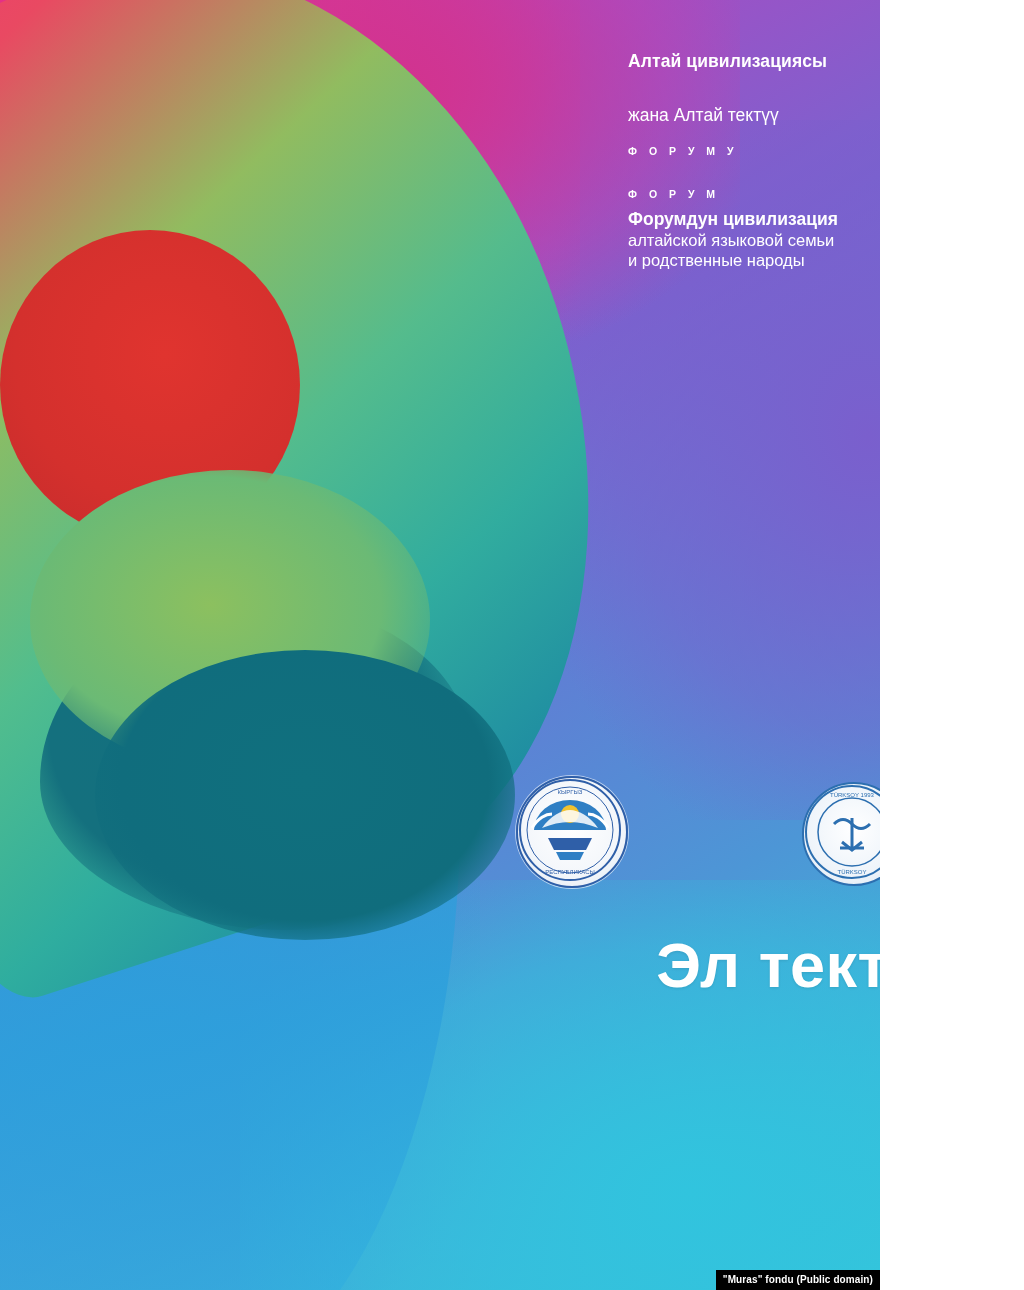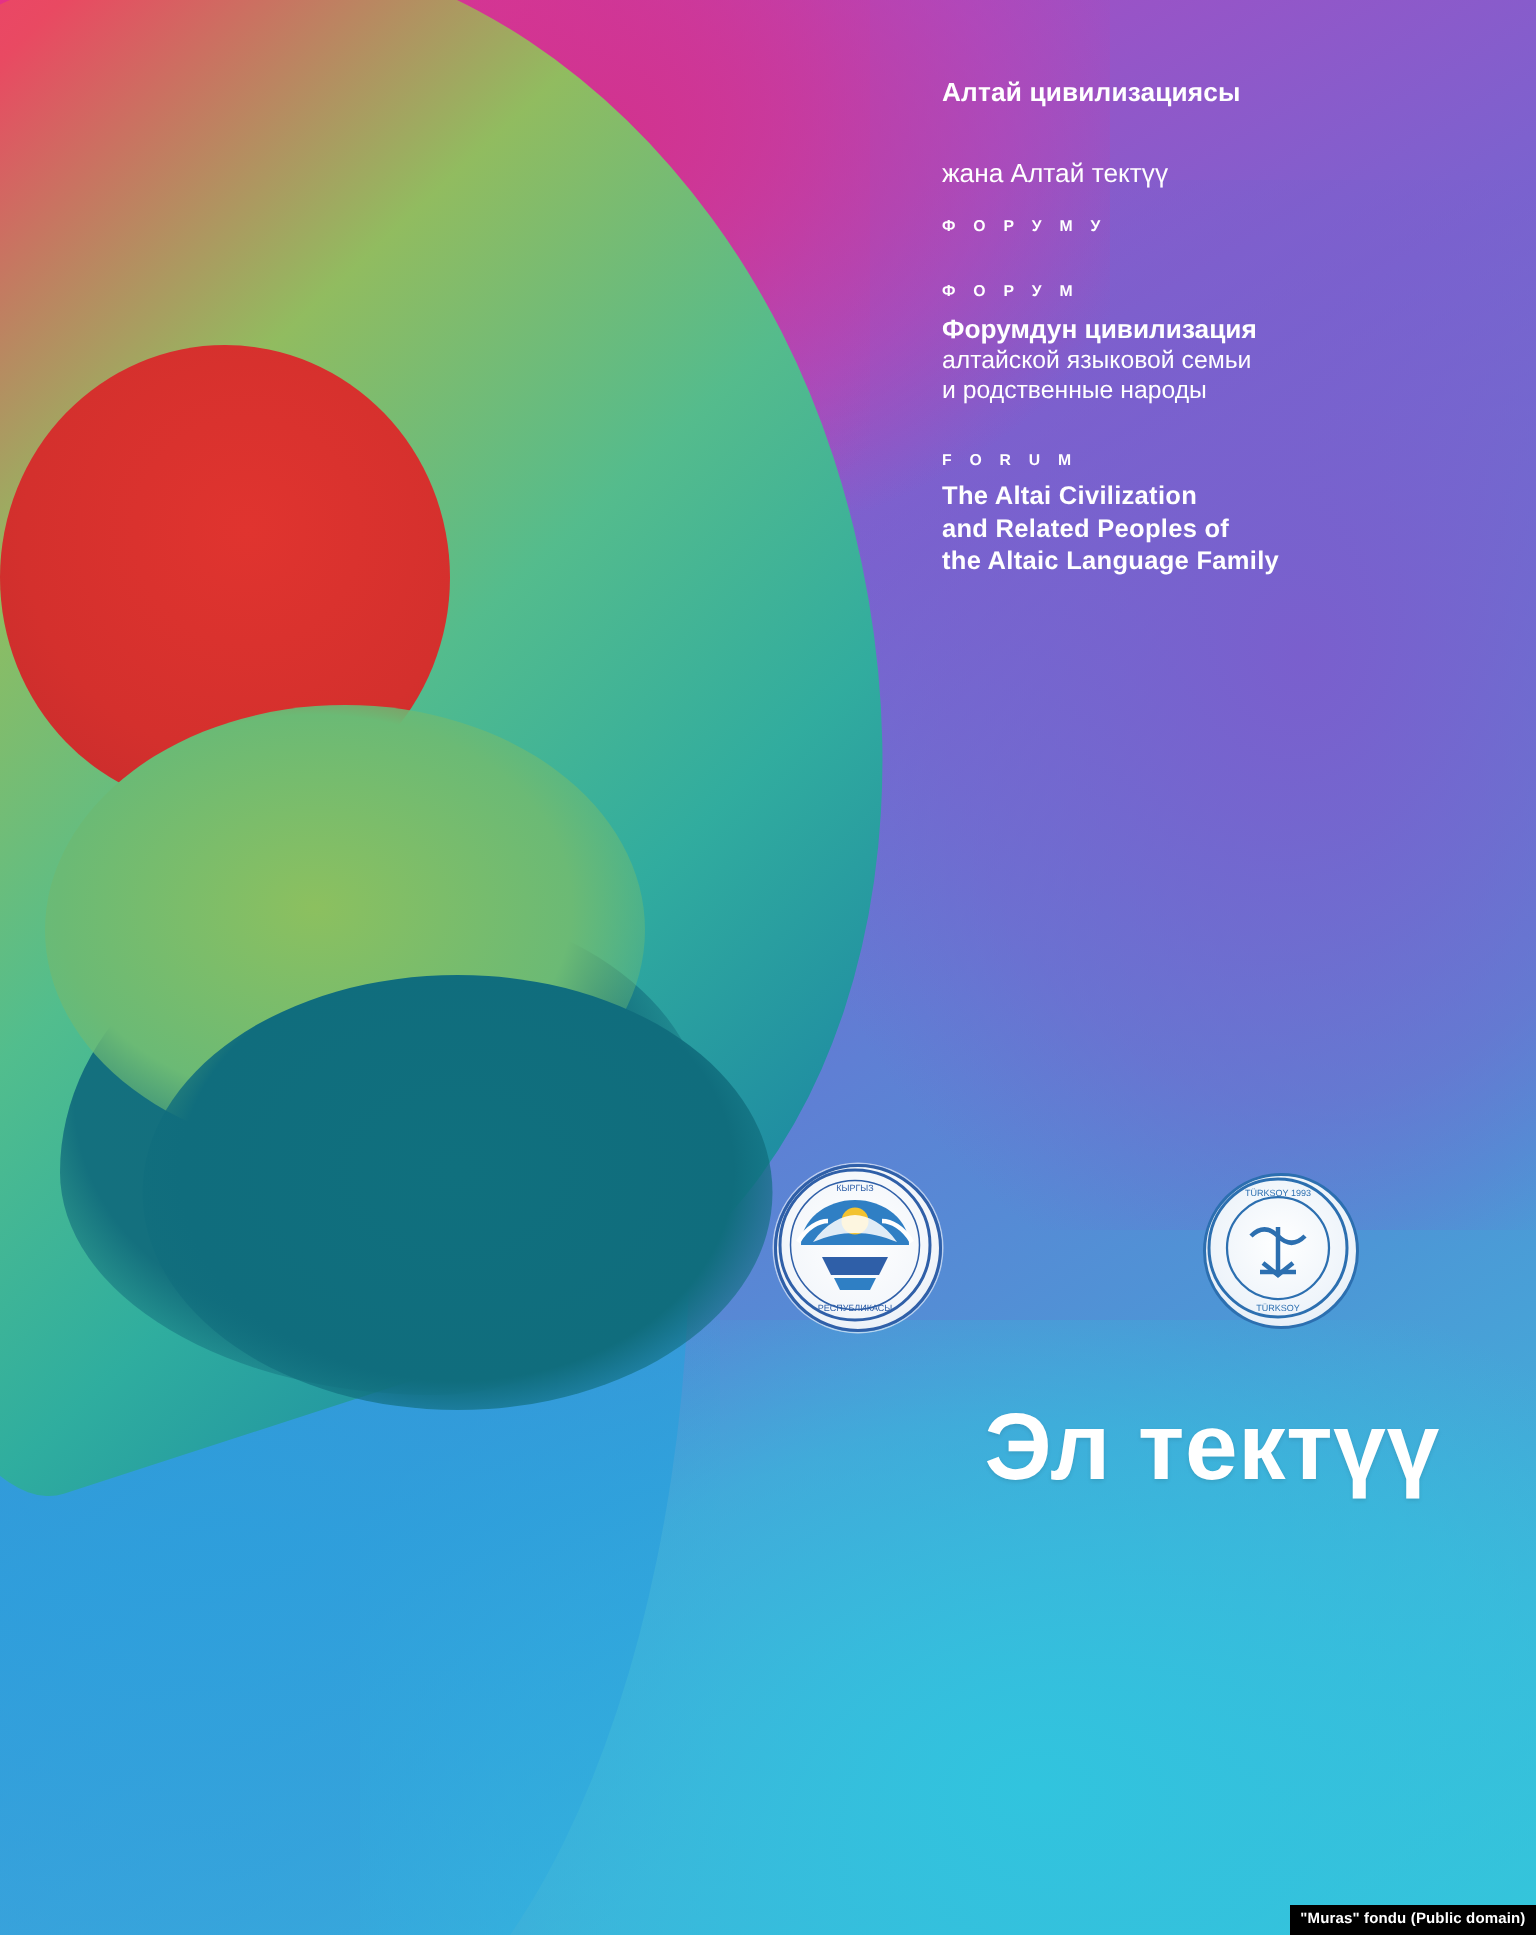--- a/index.html
+++ b/index.html
@@ -5,21 +5,21 @@
   html, body {
     margin: 0;
     padding: 0;
     background: #ffffff;
   }
   body {
     font-family: "Liberation Sans", sans-serif;
   }
   #poster {
     position: relative;
-    width: 1024px;
+    width: 880px;
     height: 1290px;
     overflow: hidden;
     background: linear-gradient(150deg, #c93bb0 0%, #a34ec4 18%, #7a63cf 38%, #5f7fd4 55%, #4d96d6 72%, #3fb4d9 88%, #37c7d8 100%);
     text-decoration: underline;
   }
   
   .wash {
     position: absolute;
     pointer-events: none;
   }
@@ -228,26 +228,20 @@
       <div class="label-sp">Ф О Р У М У</div>
     </div>
 
     <div class="blk">
       <div class="label-sp-top">Ф О Р У М</div>
       <div class="t-ru-main">Форумдун цивилизация</div>
       <div class="t-ru-sub">алтайской языковой семьи</div>
       <div class="t-ru-sub">и родственные народы</div>
     </div>
 
-    <div class="blk">
-      <div class="label-sp-top">F O R U M</div>
-      <div class="t-en">The Altai Civilization</div>
-      <div class="t-en">and Related Peoples of</div>
-      <div class="t-en">the Altaic Language Family</div>
-    </div>
   </div>
 
   <div class="emblem emblem-kg">
     <svg width="104" height="104" viewBox="0 0 104 104" aria-hidden="true">
       <circle cx="52" cy="52" r="50" fill="none" stroke="#2f5fa8" stroke-width="2"></circle>
       <circle cx="52" cy="52" r="43" fill="none" stroke="#2f5fa8" stroke-width="1"></circle>
       <path d="M16 52a36 30 0 0 1 72 0z" fill="#2f7fc4"></path>
       <circle cx="52" cy="36" r="9" fill="#f2c230"></circle>
       <path d="M24 50c8-12 20-18 28-18s20 6 28 18c-10-4-18-6-28-6s-18 2-28 6z" fill="#ffffff" opacity="0.85"></path>
       <path d="M30 60h44l-6 12H36z" fill="#2f5fa8"></path>

